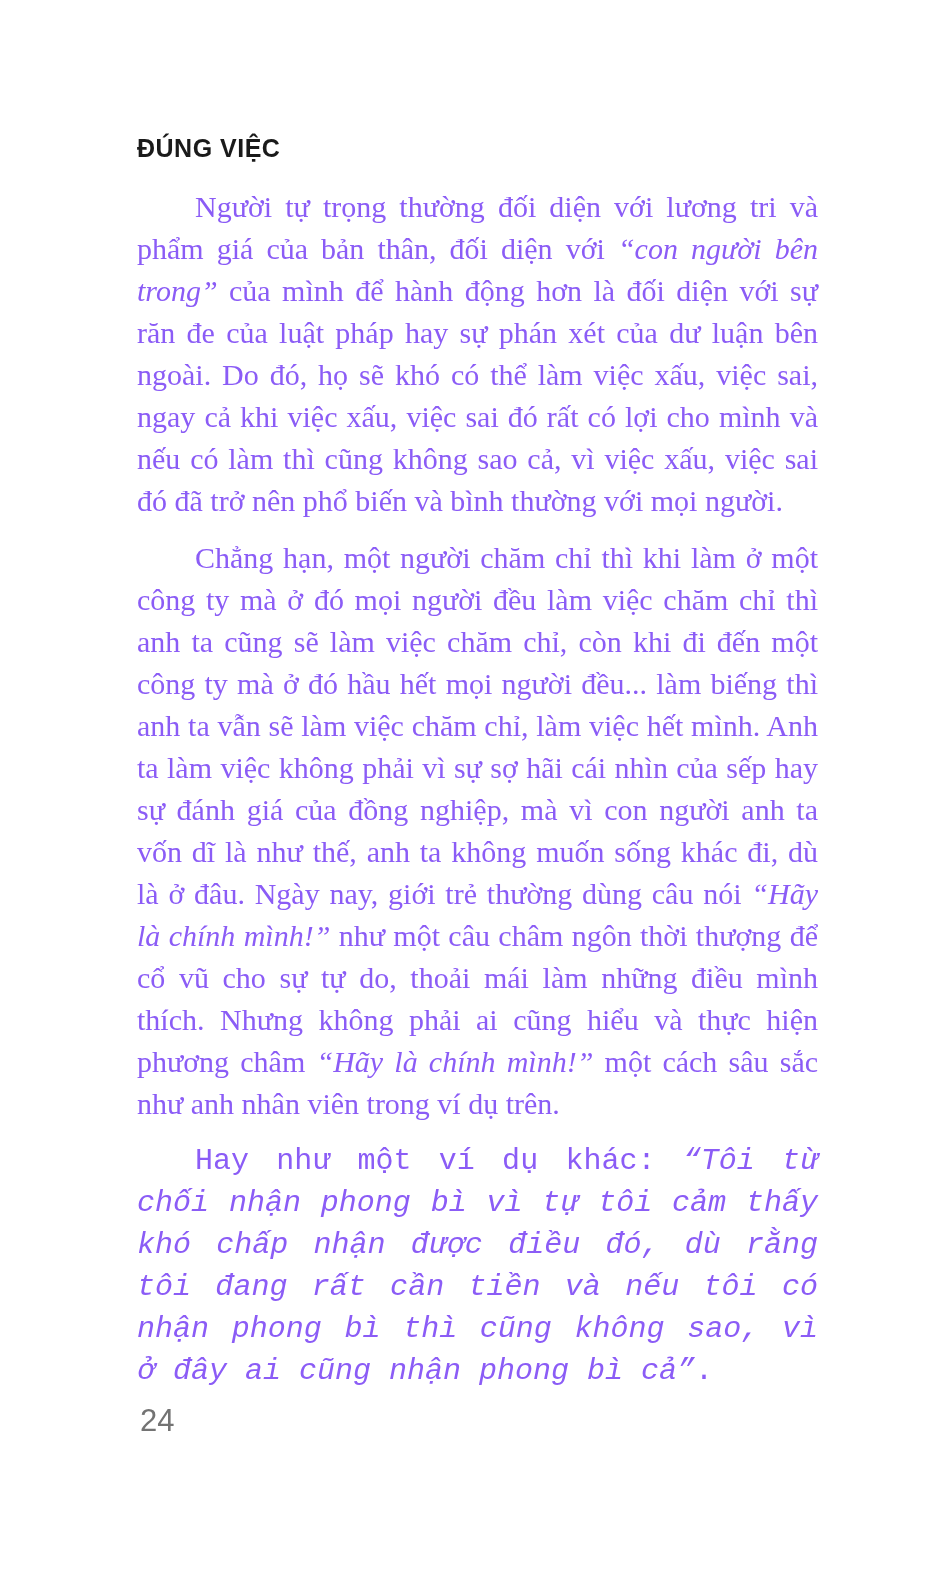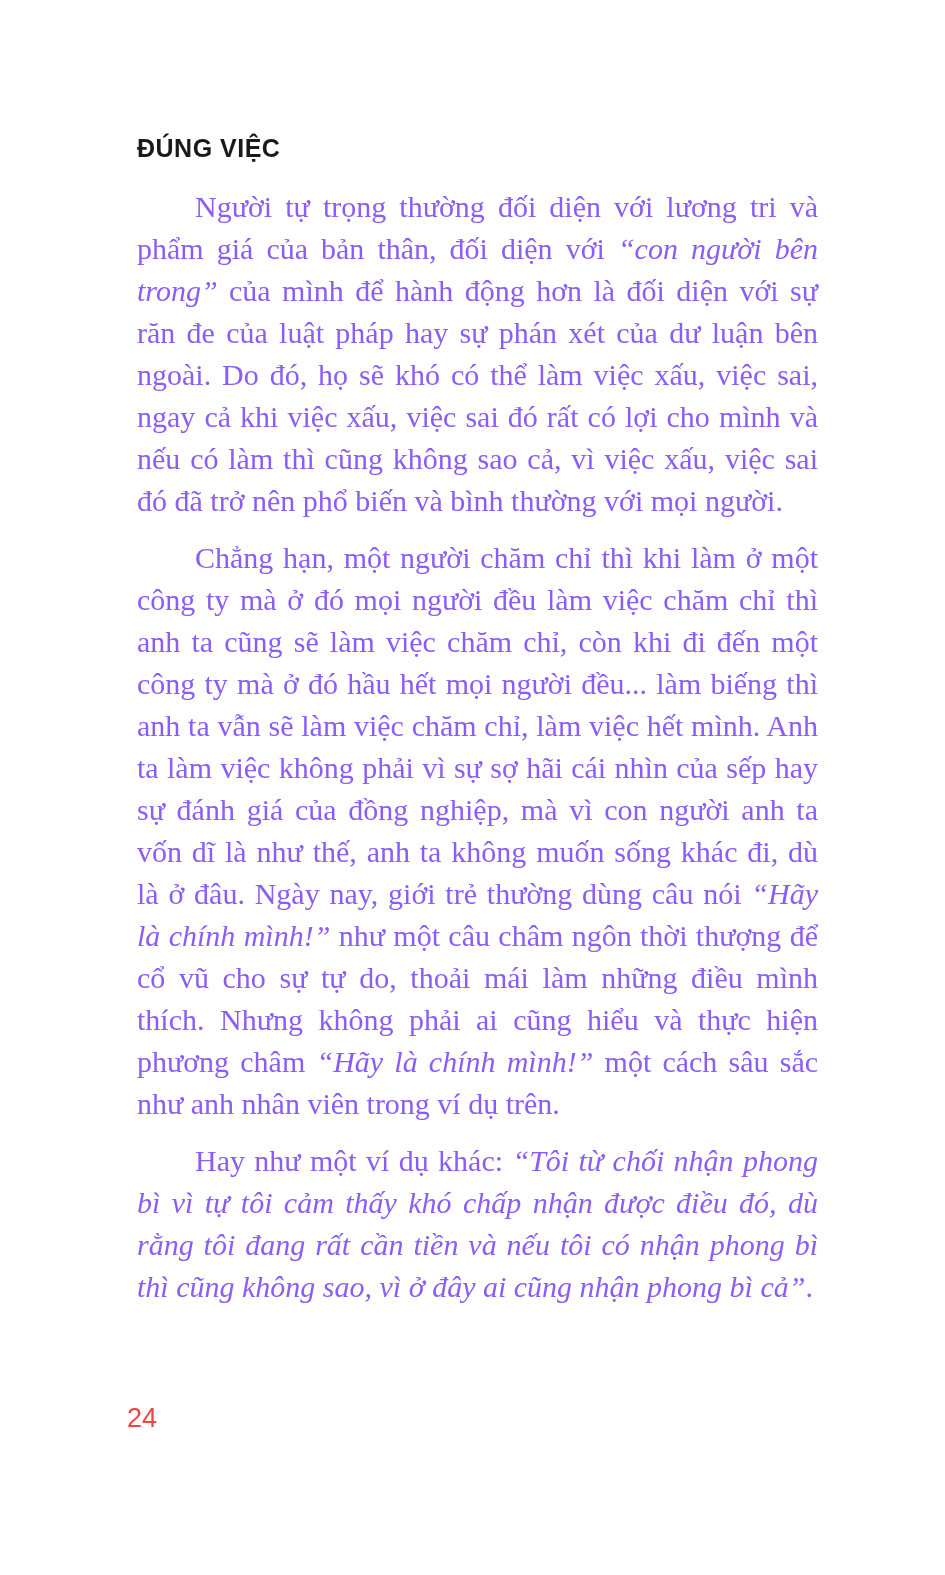--- a/index.html
+++ b/index.html
@@ -34,32 +34,32 @@
     line-height: 42px;
     color: #8b5cf6;
     text-align: justify;
   }
 
   .body-text p {
     text-indent: 58px;
     margin: 0 0 15px 0;
   }
 
-  .body-text p:last-child { margin-bottom: 0; }
+  .body-text p:last-child { margin-bottom: 0; font-family: Liberation Mono, monospace; }
 
   .italic { font-style: italic; }
 
   .page-number {
     position: absolute;
-    left: 127px;
+    left: 140px;
     top: 1403px;
     font-family: "Liberation Sans", sans-serif;
-    font-size: 27px;
+    font-size: 31px;
     font-weight: 500;
-    color: #ef4444;
+    color: #737373;
   }
 </style>
 </head>
 <body>
 
 <div class="page">
 
   <div class="running-head">ĐÚNG VIỆC</div>
 
   <div class="body-text">

